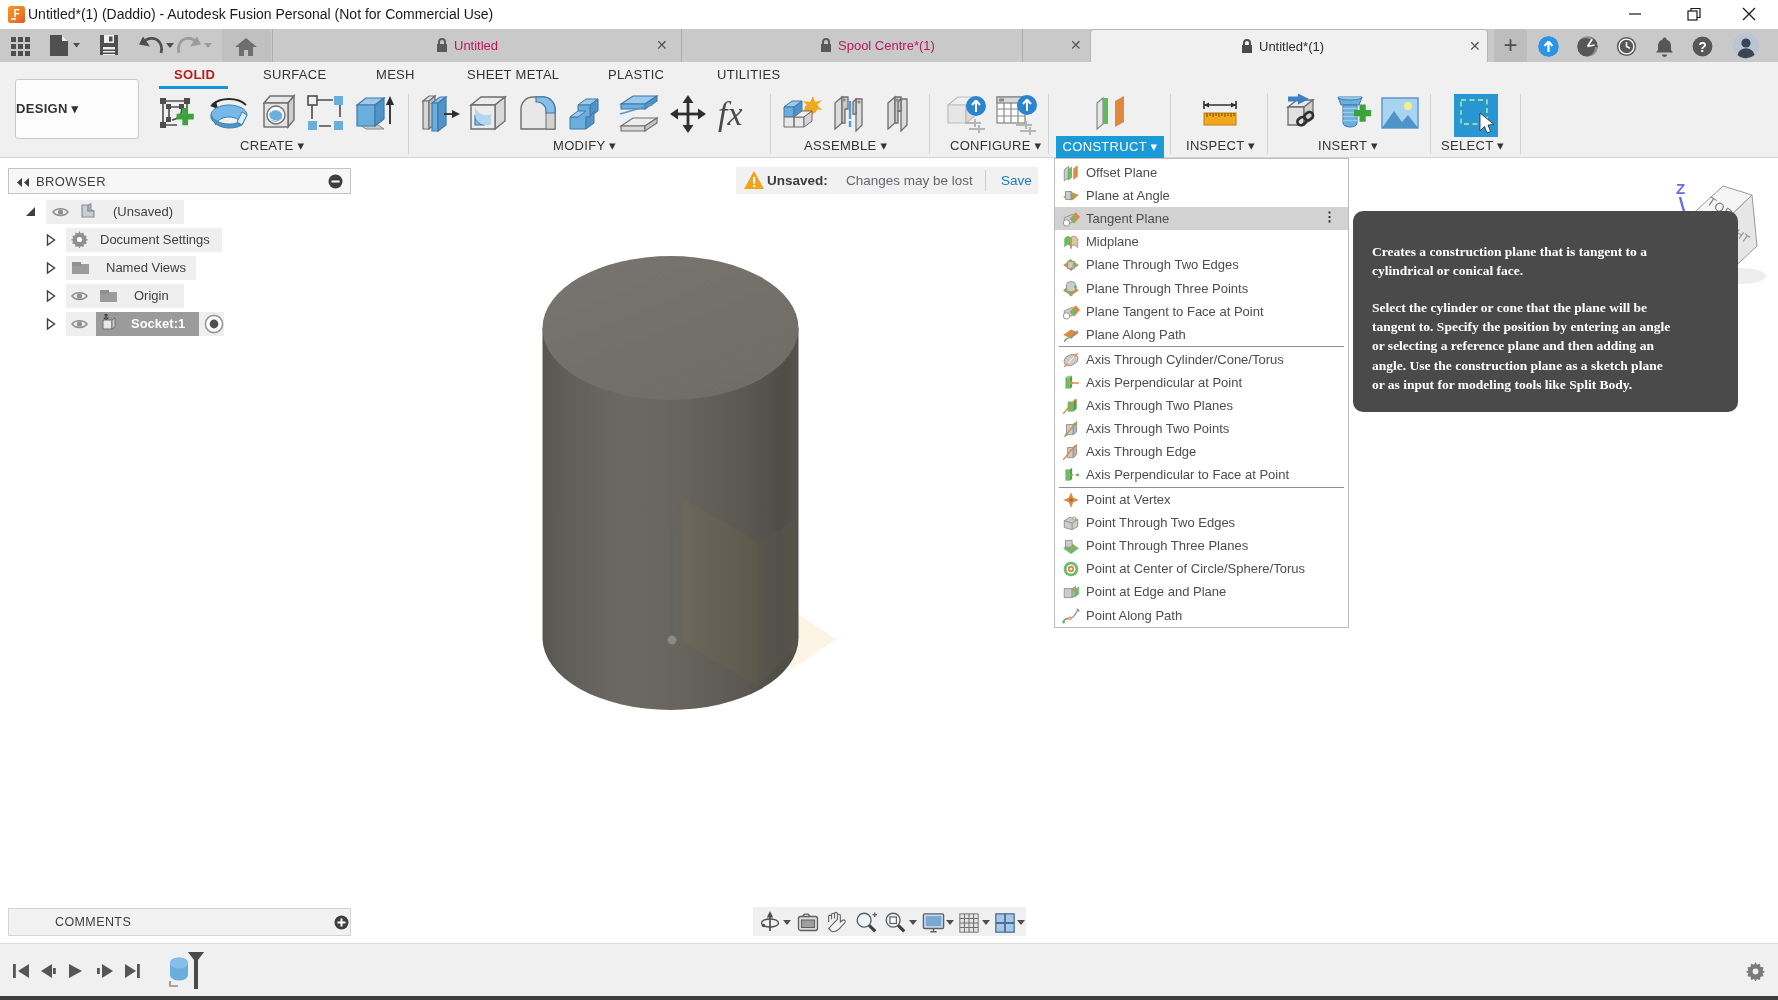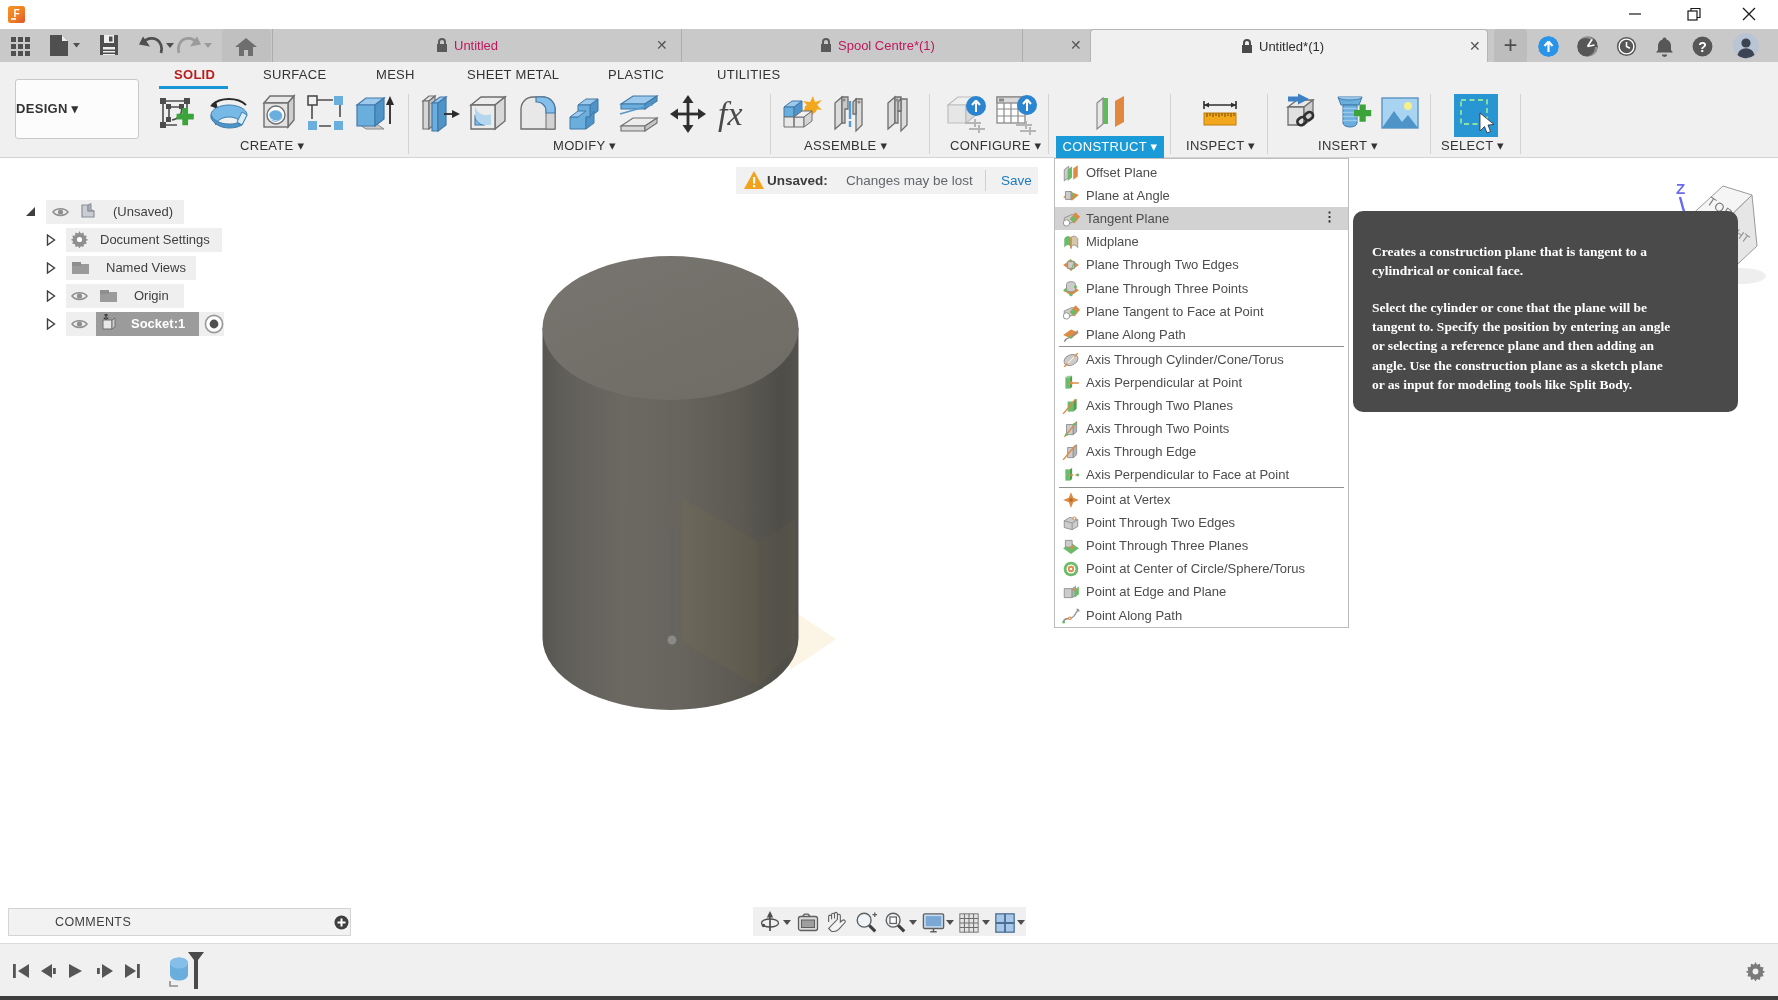--- a/index.html
+++ b/index.html
@@ -75,20 +75,21 @@
           <linearGradient id="fl" x1="0" y1="0" x2="1" y2="1">
         <stop offset="0" stop-color="#f7941e"></stop>
             <stop offset="0.6" stop-color="#ef7b27"></stop>
             <stop offset="1" stop-color="#d9552c"></stop>
       </linearGradient>
         </defs>
       <rect x="0" y="0" width="17" height="17" rx="2.5" fill="url(#fl)"></rect>
       <text x="8.5" y="10.5" font-size="10" font-weight="bold" fill="#fff" text-anchor="middle" font-family="Liberation Sans">F</text>
       <rect x="3" y="12" width="5" height="2" fill="#fff" opacity="0.85"></rect>
     </svg>
+    <div id="wintitle" class="abs">Untitled*(1) (Daddio) - Autodesk Fusion Personal (Not for Commercial Use)</div>
     <svg class="abs winbtn" style="left:1627px" viewBox="0 0 16 16">
         <line x1="2" y1="8" x2="14" y2="8" stroke="#1a1a1a" stroke-width="1.2"></line>
       </svg>
     <svg class="abs winbtn" style="left:1686px" viewBox="0 0 16 16">
         <rect x="2" y="5" width="9" height="9" fill="none" stroke="#1a1a1a" stroke-width="1.2"></rect>
         <path d="M5 5 V2.5 H14 V11.5 H11" fill="none" stroke="#1a1a1a" stroke-width="1.2"></path>
       </svg>
     <svg class="abs winbtn" style="left:1741px" viewBox="0 0 16 16">
         <path d="M2 2 L14 14 M14 2 L2 14" stroke="#1a1a1a" stroke-width="1.3"></path>
       </svg>
@@ -455,20 +456,30 @@
         <path d="M11 1 L21 19 H1 z" fill="#f2a21d"></path>
         <rect x="10" y="7" width="2.2" height="6.5" fill="#fff"></rect>
           <rect x="10" y="15" width="2.2" height="2.2" fill="#fff"></rect>
       </svg>
       <span class="abs" style="left:31px; top:6px; font-size:13.5px; font-weight:bold; color:#3c3c3c;">Unsaved:</span>
       <span class="abs" style="left:110px; top:6px; font-size:13.5px; color:#62676c;">Changes may be lost</span>
       <div class="divider"></div>
       <span class="abs" style="left:265px; top:6px; font-size:13.5px; color:#1c7bc0;">Save</span>
     </div>
 
+    <div id="browserhdr" class="abs">
+      <svg class="abs" style="left:7px; top:8px" width="14" height="11" viewBox="0 0 14 11">
+          <path d="M6 1 L1 5.5 L6 10 z M13 1 L8 5.5 L13 10 z" fill="#3f3f3f"></path>
+        </svg>
+      <span class="abs" style="left:27px; top:5px; font-size:13px; color:#3f3f3f; letter-spacing:0.4px;">BROWSER</span>
+      <svg class="abs" style="left:319px; top:5px" width="15" height="15" viewBox="0 0 15 15">
+          <circle cx="7.5" cy="7.5" r="7" fill="#3f3f3f"></circle>
+          <rect x="3.5" y="6.5" width="8" height="2" fill="#fff"></rect>
+        </svg>
+    </div>
     <div id="btree" class="abs" style="left:0; top:38px; width:360px; height:150px;">
 
       <div class="rowband" style="left:46px; top:4px; width:138px;"></div>
       <svg class="abs" style="left:25px; top:10px" width="11" height="11" viewBox="0 0 11 11">
           <path d="M1 10 L10 10 L10 1 z" fill="#3f3f3f"></path>
         </svg>
       <svg class="abs" style="left:52px; top:10px" width="17" height="12" viewBox="0 0 17 12">
           <path d="M1 6 C4 1.5 13 1.5 16 6 C13 10.5 4 10.5 1 6 z" fill="none" stroke="#8f8f8f" stroke-width="1.5"></path>
           <circle cx="8.5" cy="6" r="2.6" fill="#8f8f8f"></circle>
         </svg>

